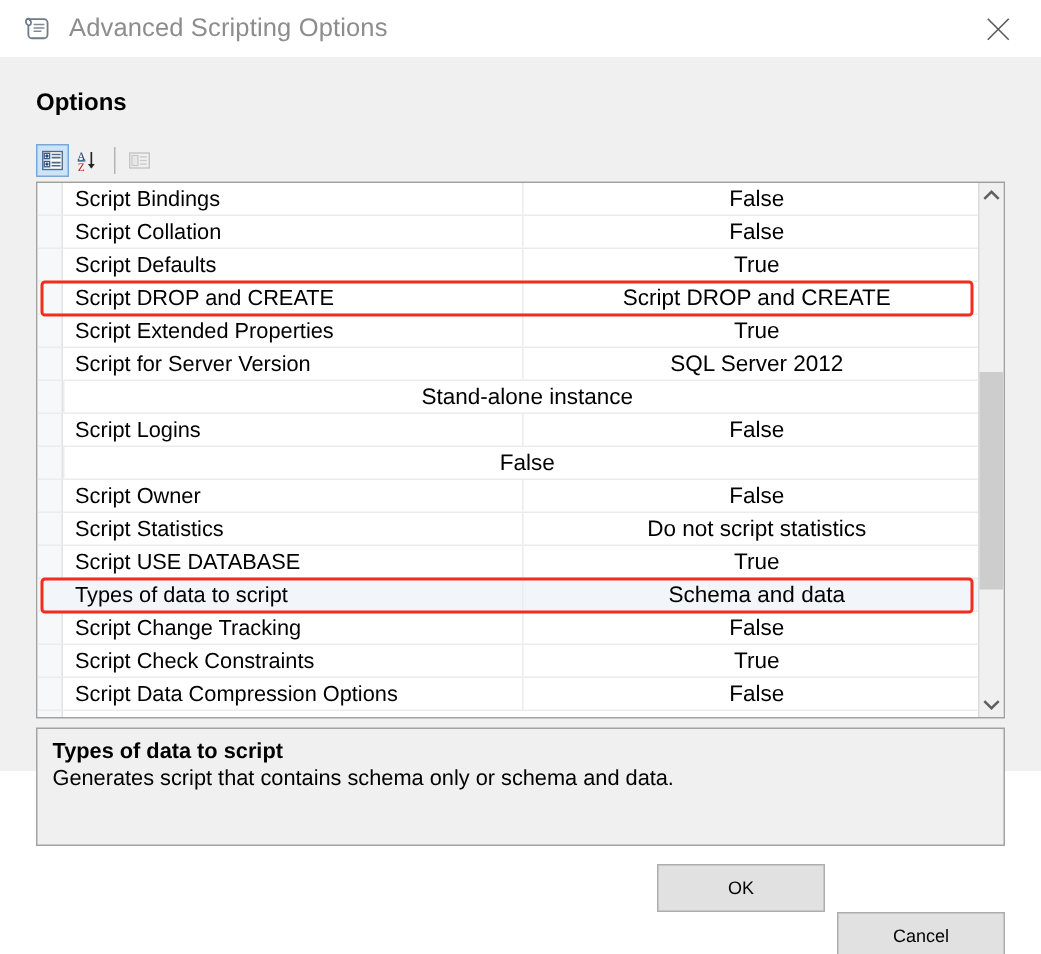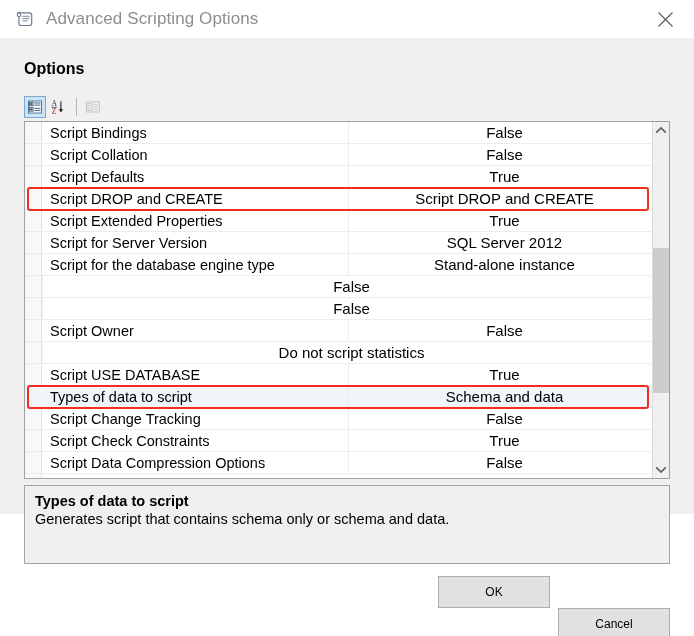--- a/index.html
+++ b/index.html
@@ -366,42 +366,43 @@
             <span class="value">True</span>
           </div>
           <div class="row">
             <span class="expander"></span>
             <span class="name">Script for Server Version</span>
             <span class="vsep"></span>
             <span class="value">SQL Server 2012</span>
           </div>
           <div class="row">
             <span class="expander"></span>
-            <span class="name">Script for the database engine type</span>
             <span class="vsep"></span>
             <span class="value">Stand-alone instance</span>
           </div>
           <div class="row">
             <span class="expander"></span>
+            <span class="name">Script Logins</span>
             <span class="vsep"></span>
             <span class="value">False</span>
           </div>
           <div class="row">
             <span class="expander"></span>
             <span class="vsep"></span>
             <span class="value">False</span>
           </div>
           <div class="row">
             <span class="expander"></span>
             <span class="name">Script Owner</span>
             <span class="vsep"></span>
             <span class="value">False</span>
           </div>
           <div class="row">
             <span class="expander"></span>
+            <span class="name">Script Statistics</span>
             <span class="vsep"></span>
             <span class="value">Do not script statistics</span>
           </div>
           <div class="row">
             <span class="expander"></span>
             <span class="name">Script USE DATABASE</span>
             <span class="vsep"></span>
             <span class="value">True</span>
           </div>
           <div class="row selected">

